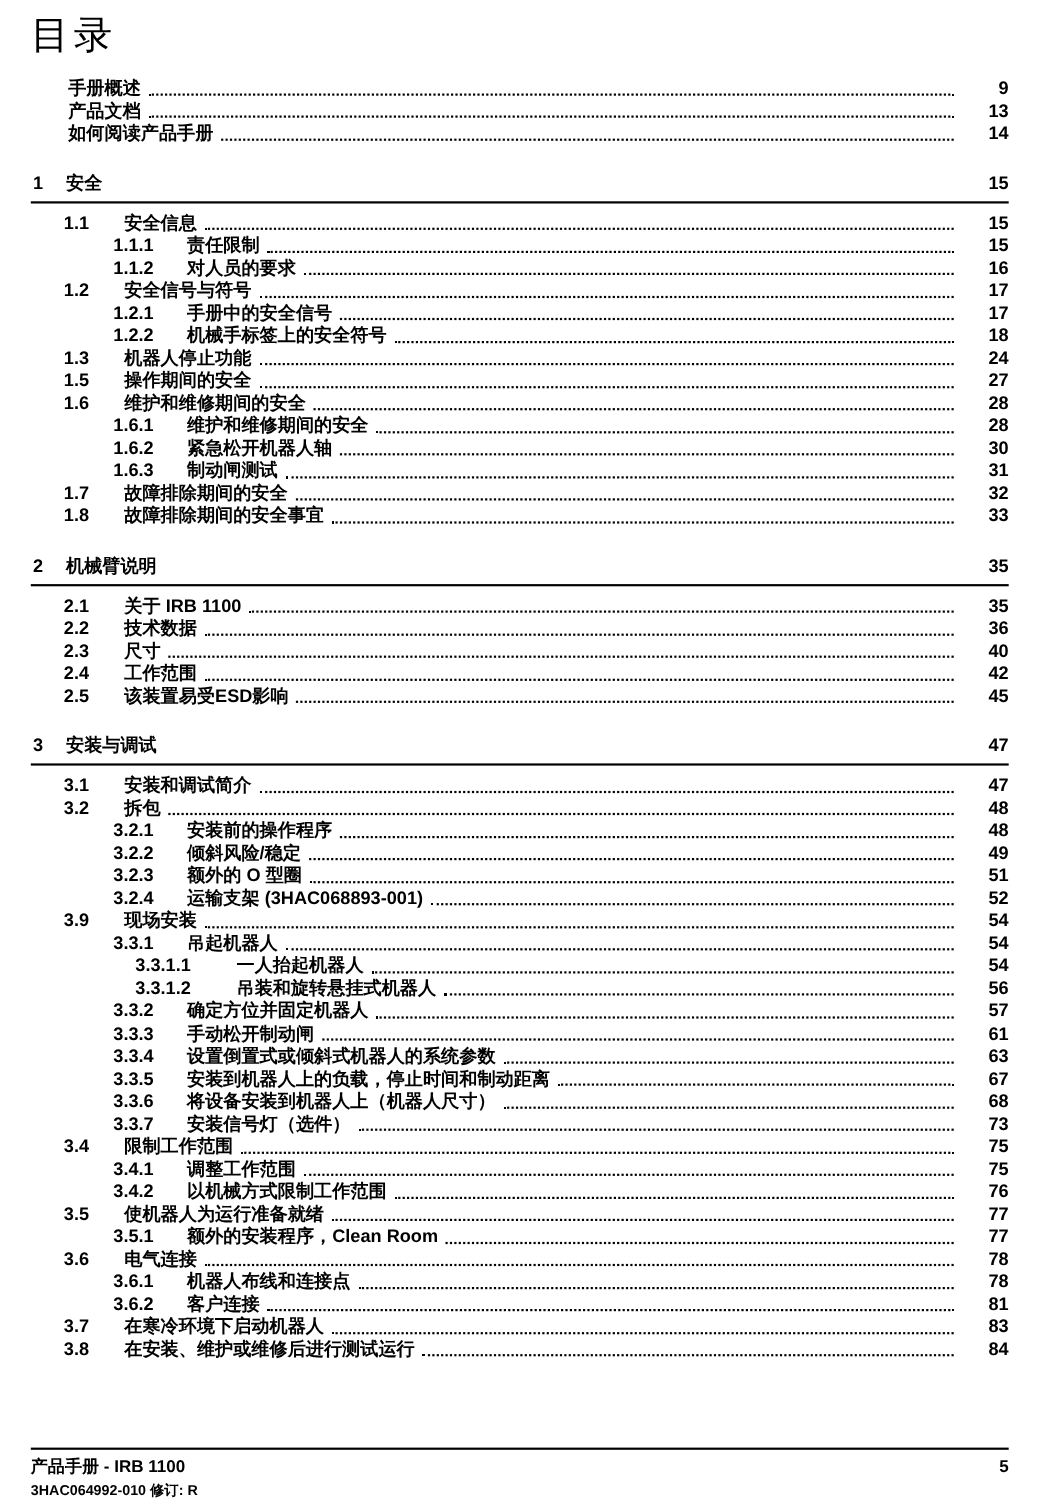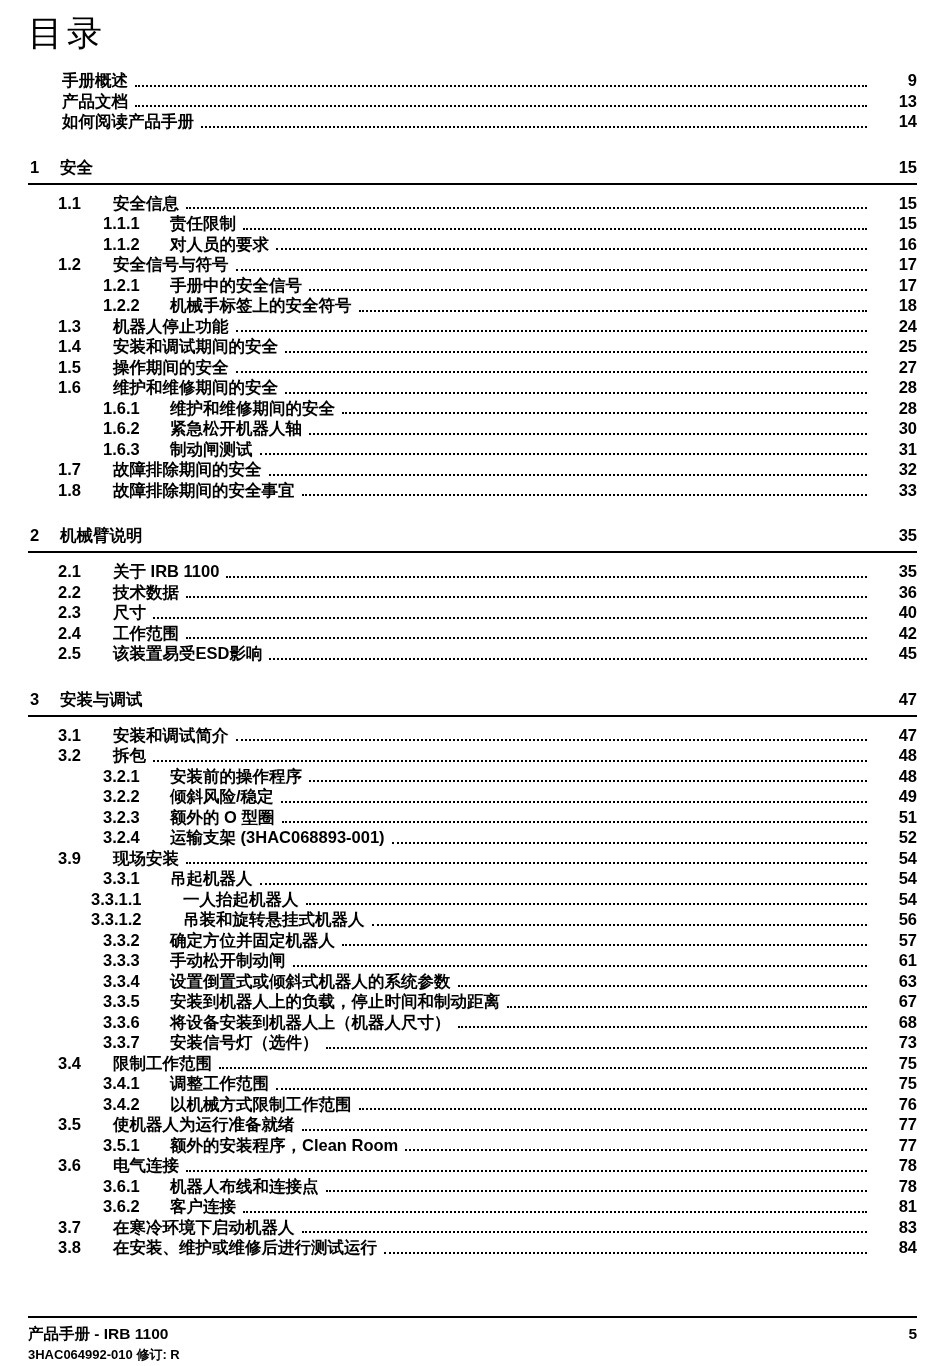--- a/index.html
+++ b/index.html
@@ -29,21 +29,21 @@
   .leader::after {
     content: ""; position: absolute; left: 0; right: 0; bottom: 4px;
     border-bottom: 2px dotted #000;
   }
   .pg { flex: none; width: 36px; text-align: right; }
 
   
   .row-fm  { margin-left: 34px; }
   .row-l2  { margin-left: 30px; }  .row-l2 .num { width: 55px; }
   .row-l3  { margin-left: 75px; }  .row-l3 .num { width: 67px; }
-  .row-l4  { margin-left: 63px; } .row-l4 .num { width: 92px; }
+  .row-l4  { margin-left: 95px; } .row-l4 .num { width: 92px; }
 
   .chapter { margin-top: 24px; }
   .chapter-heading {
     display: flex; align-items: baseline;
     font-size: 16.5px; font-weight: bold; line-height: 22px;
     border-bottom: 2.5px solid #000; padding-bottom: 5px;
   }
   .ch-num { width: 30px; padding-left: 2px; flex: none; }
   .ch-title { flex: 1 1 auto; }
   .ch-pg { flex: none; width: 36px; text-align: right; }
@@ -125,26 +125,20 @@
             <span class="leader"></span>
             <span class="pg">18</span>
           </div>
           <div class="toc-row row-l2">
             <span class="num">1.3</span>
             <span class="ttl">机器人停止功能</span>
             <span class="leader"></span>
             <span class="pg">24</span>
           </div>
           <div class="toc-row row-l2">
-            <span class="num">1.4</span>
-            <span class="ttl">安装和调试期间的安全</span>
-            <span class="leader"></span>
-            <span class="pg">25</span>
-          </div>
-          <div class="toc-row row-l2">
             <span class="num">1.5</span>
             <span class="ttl">操作期间的安全</span>
             <span class="leader"></span>
             <span class="pg">27</span>
           </div>
           <div class="toc-row row-l2">
             <span class="num">1.6</span>
             <span class="ttl">维护和维修期间的安全</span>
             <span class="leader"></span>
             <span class="pg">28</span>

